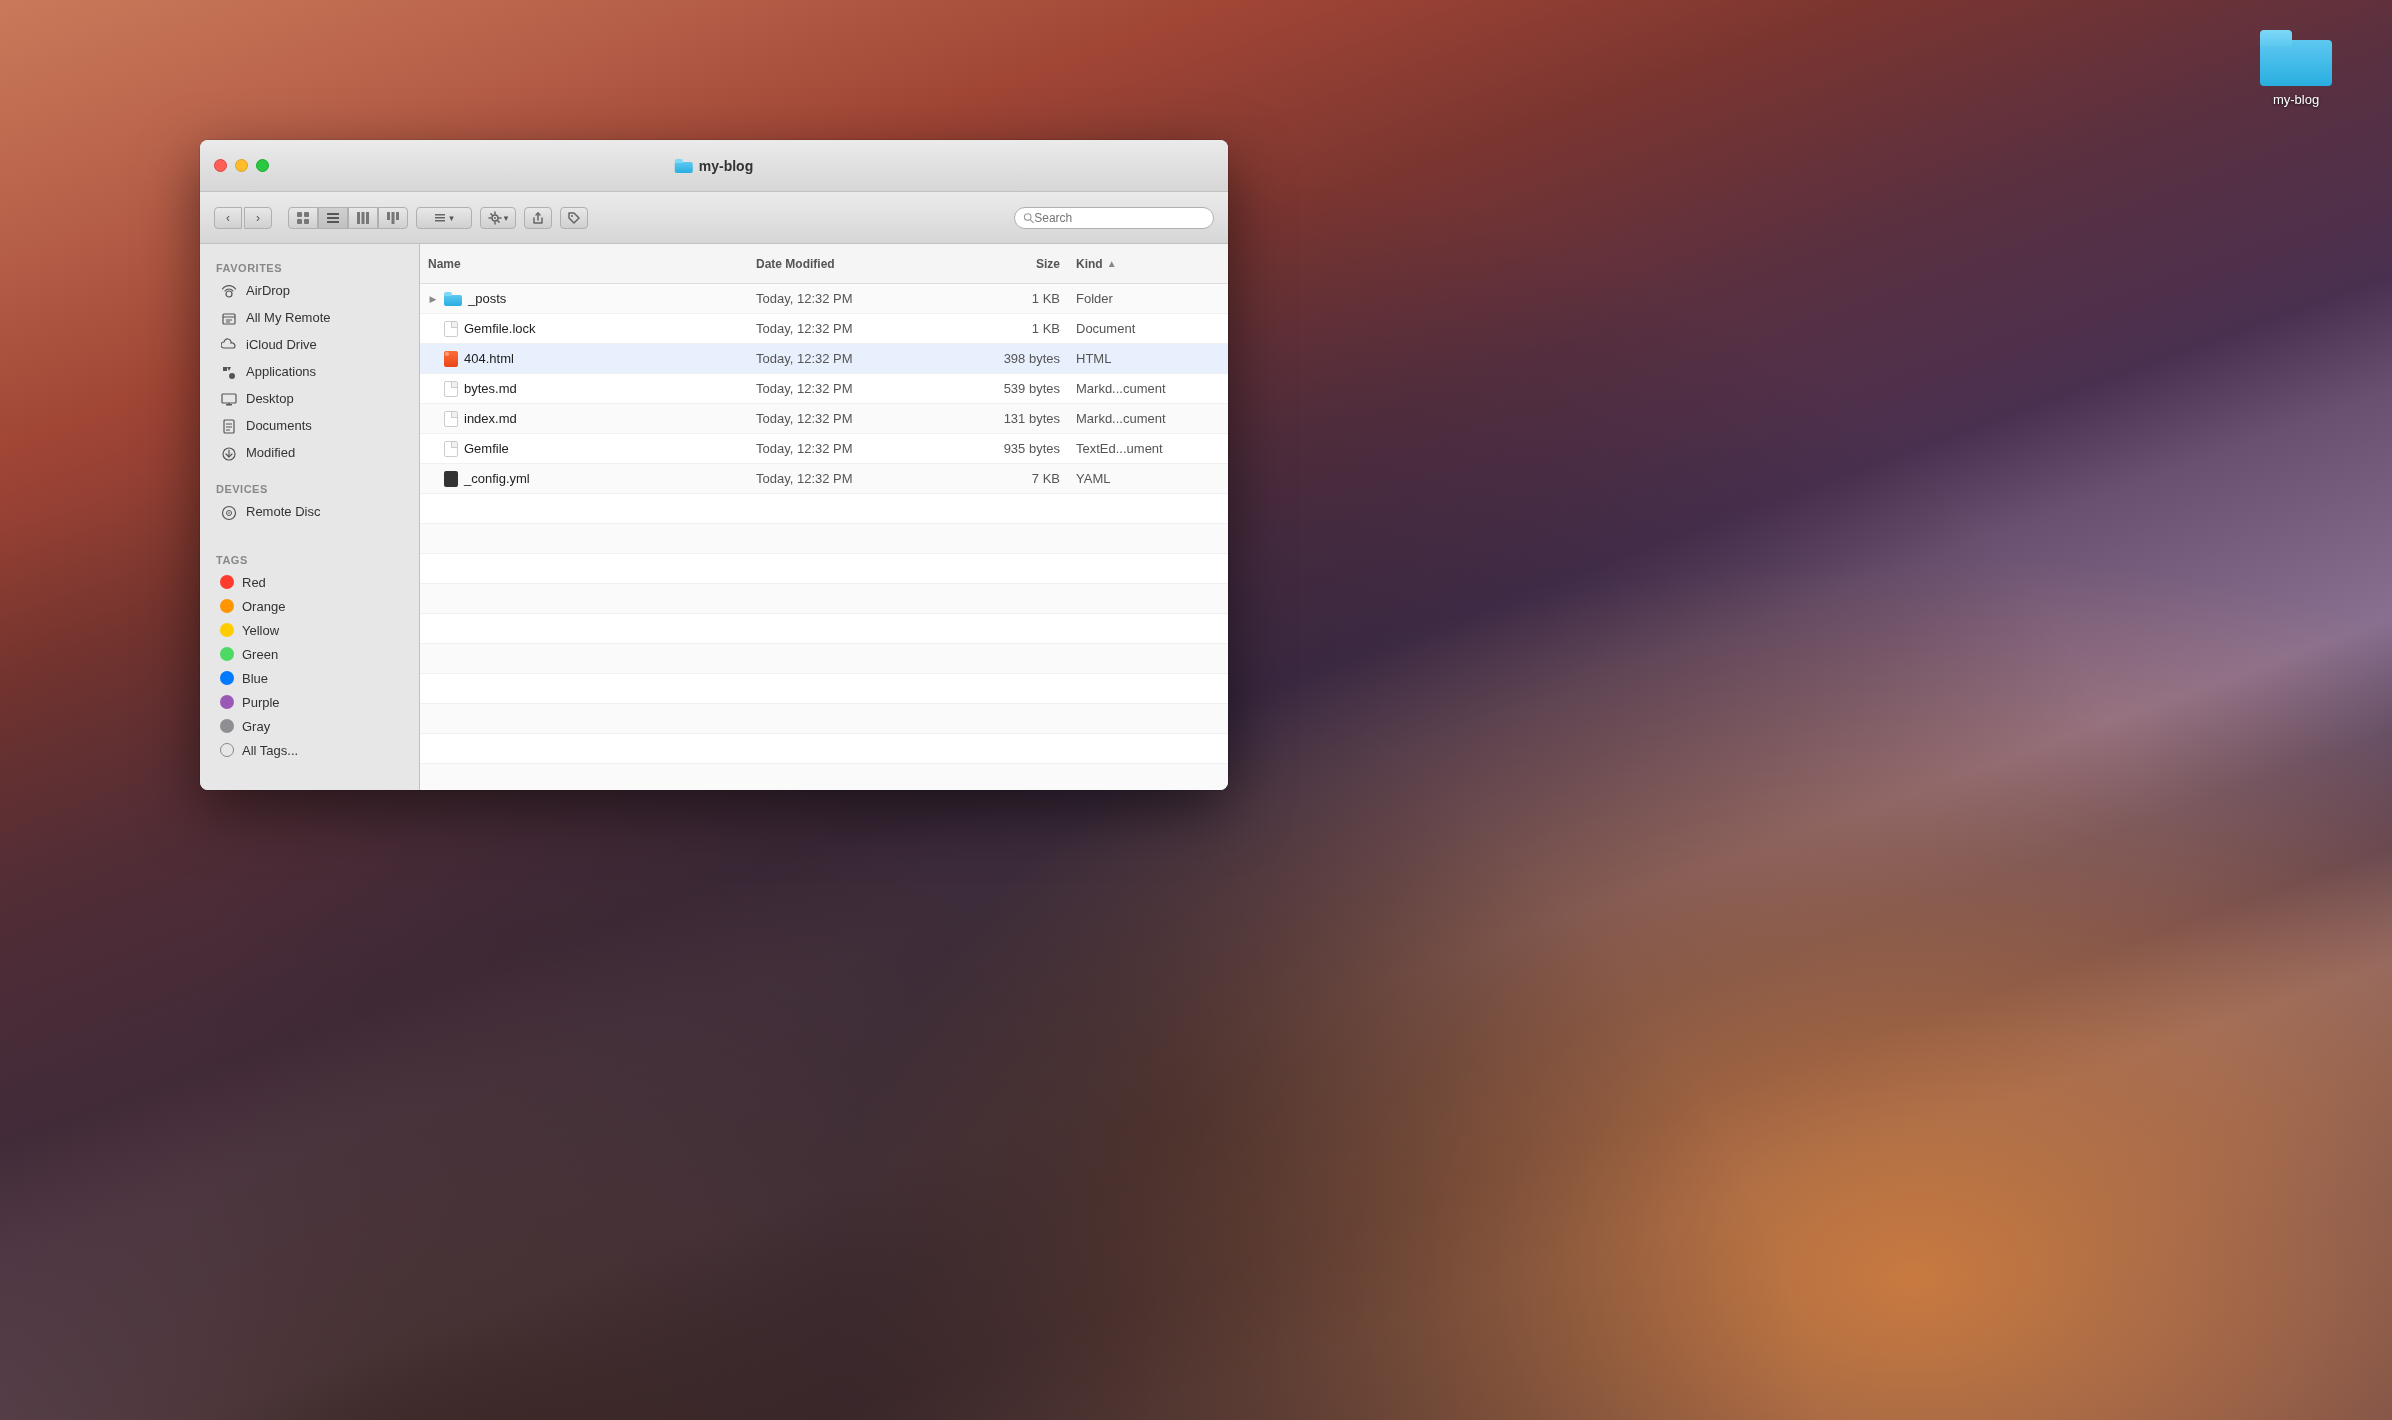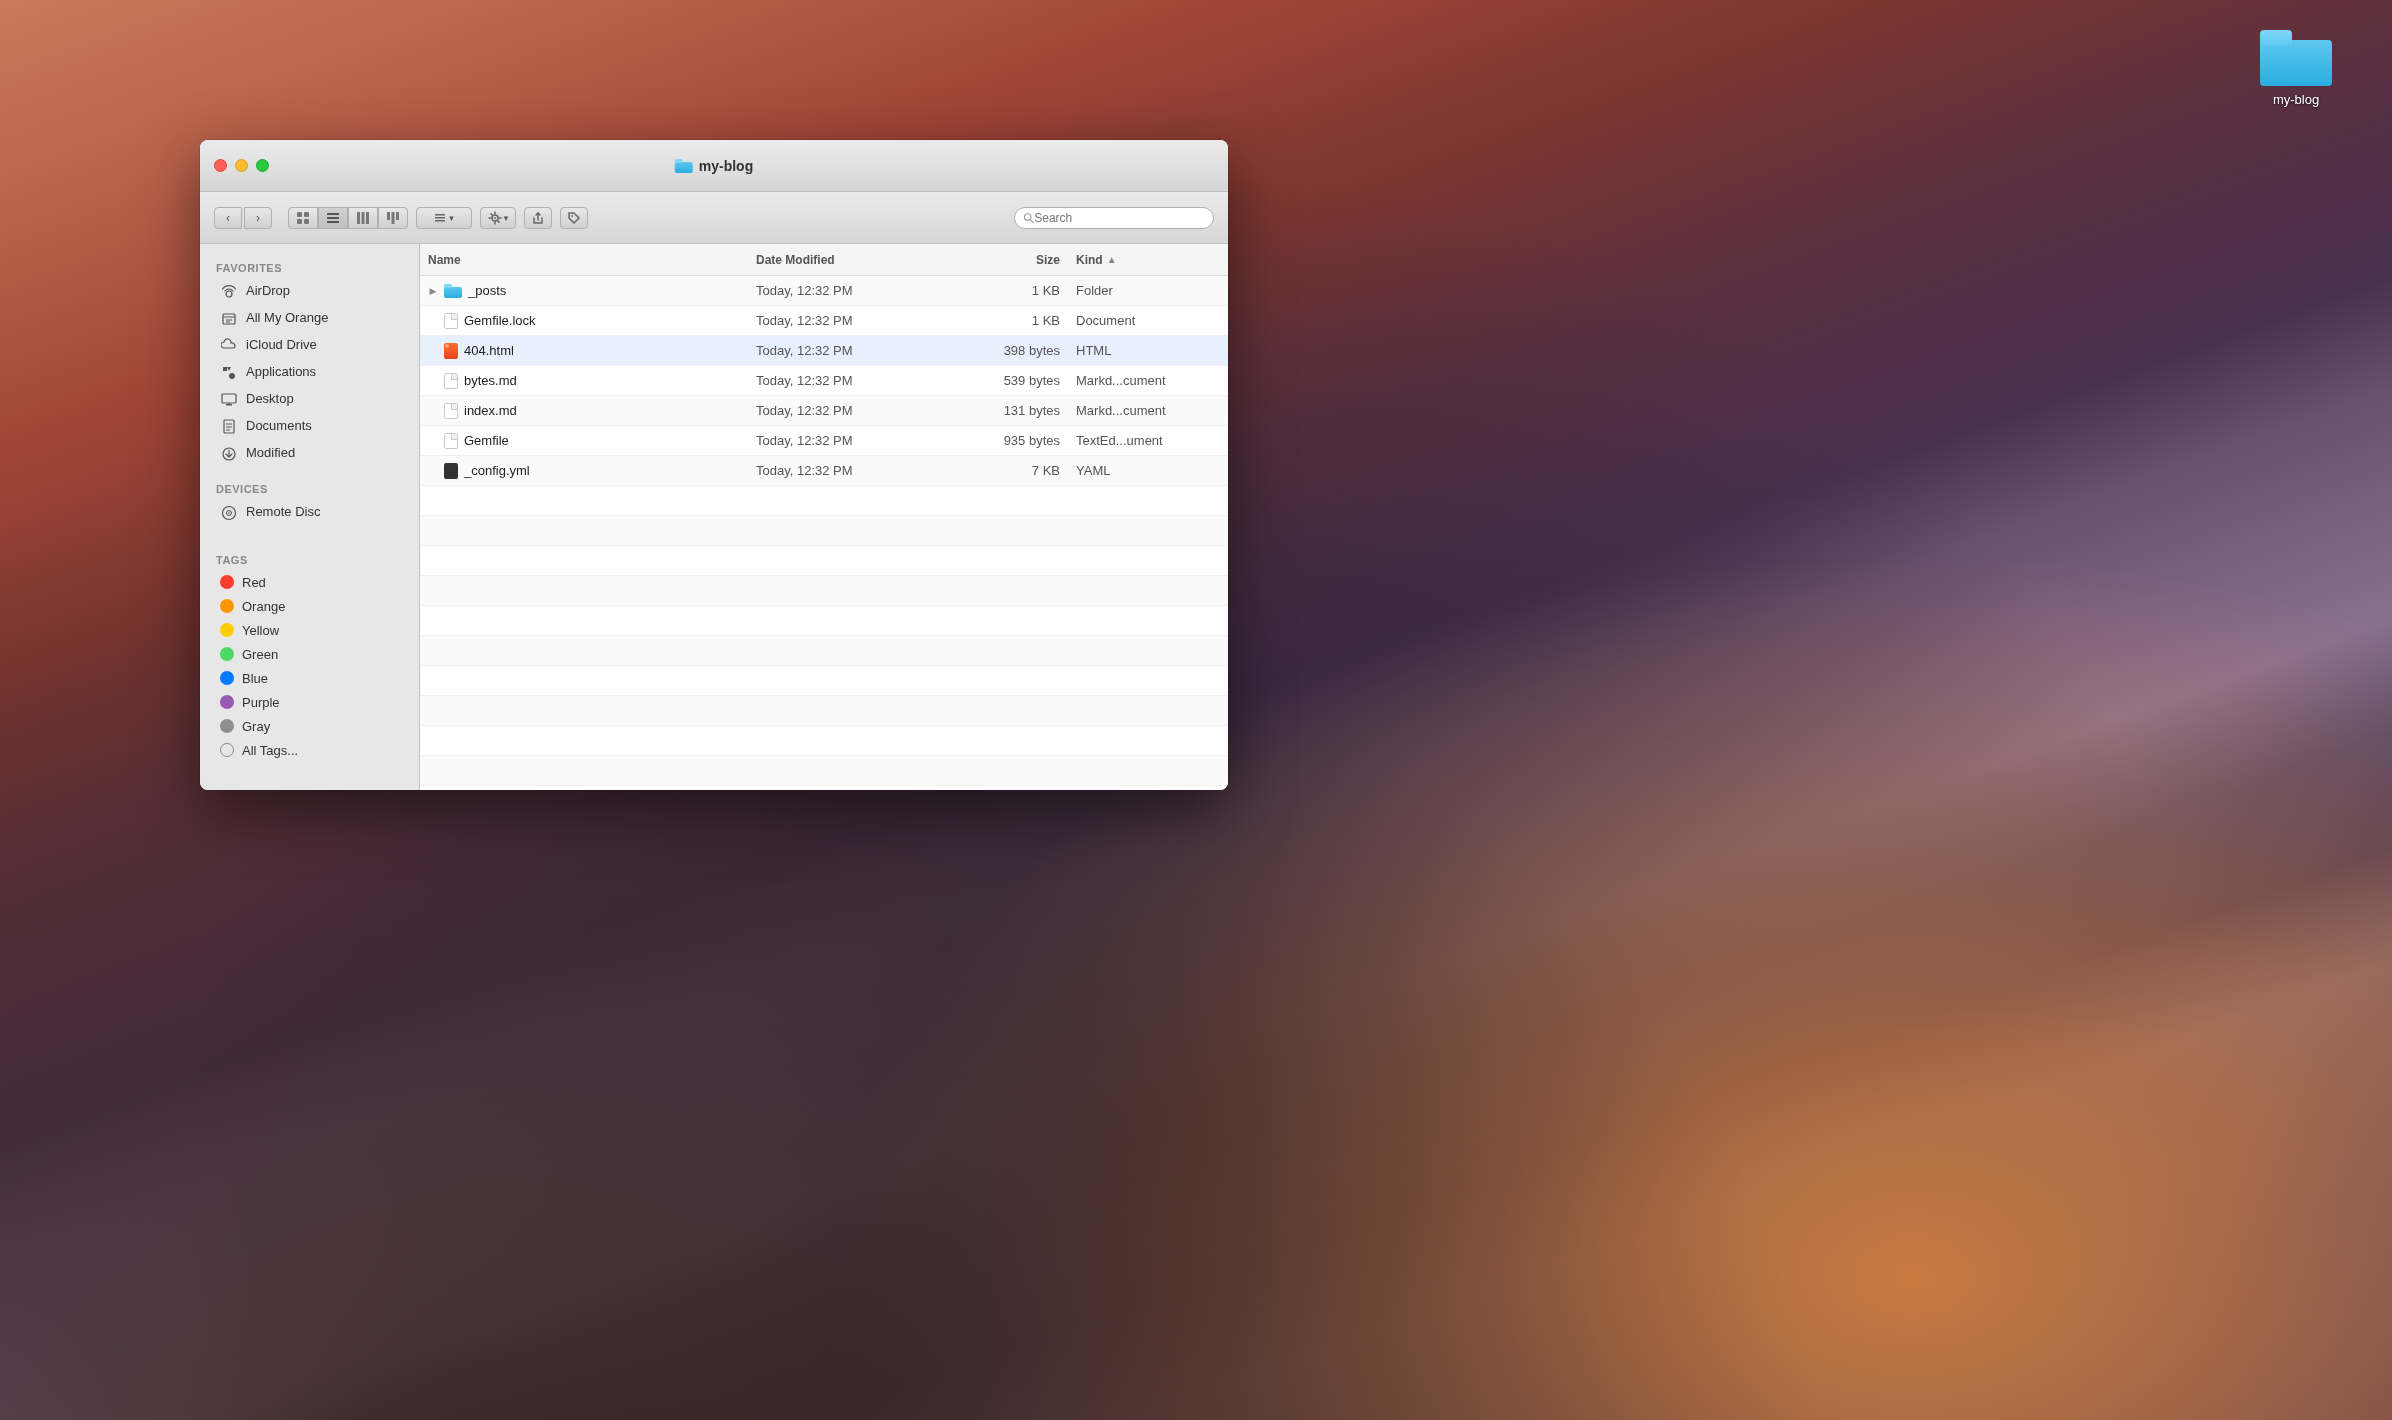--- a/index.html
+++ b/index.html
@@ -383,21 +383,21 @@
       flex-direction: column;
     }
 
     
     .column-headers {
       display: grid;
       grid-template-columns: 1fr 200px 120px 160px;
       border-bottom: 1px solid #ddd;
       background: #f5f5f5;
       flex-shrink: 0;
-      height: 32px;
+      height: 40px;
       align-items: center;
     }
 
     .col-header {
       font-size: 12px;
       color: #555;
       font-weight: 600;
       padding: 0 8px;
       display: flex;
       align-items: center;
@@ -673,21 +673,21 @@
 
       <div class="sidebar-item">
         <div class="sidebar-icon">
           <svg width="16" height="16" viewBox="0 0 16 16">
             <rect x="2" y="3" width="12" height="10" rx="1" fill="none" stroke="#555" stroke-width="1.2"></rect>
             <line x1="2" y1="6" x2="14" y2="6" stroke="#555" stroke-width="1"></line>
             <line x1="5" y1="9" x2="11" y2="9" stroke="#555" stroke-width="1"></line>
             <line x1="5" y1="11" x2="9" y2="11" stroke="#555" stroke-width="1"></line>
           </svg>
         </div>
-        <span class="sidebar-item-label">All My Orange</span>
+        <span class="sidebar-item-label">All My Remote</span>
       </div>
 
       <div class="sidebar-item">
         <div class="sidebar-icon">
           <svg width="16" height="16" viewBox="0 0 16 16">
             <path d="M3,10 A3,3 0 0,1 3,4 A3.5,3.5 0 0,1 10,5 A3,3 0 0,1 13,10 Z" fill="none" stroke="#555" stroke-width="1.2"></path>
           </svg>
         </div>
         <span class="sidebar-item-label">iCloud Drive</span>
       </div>

